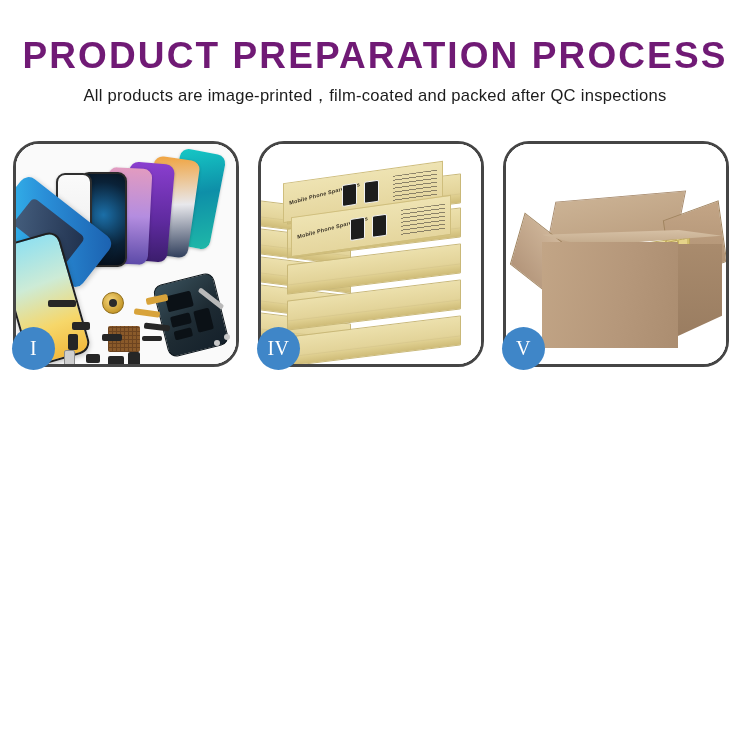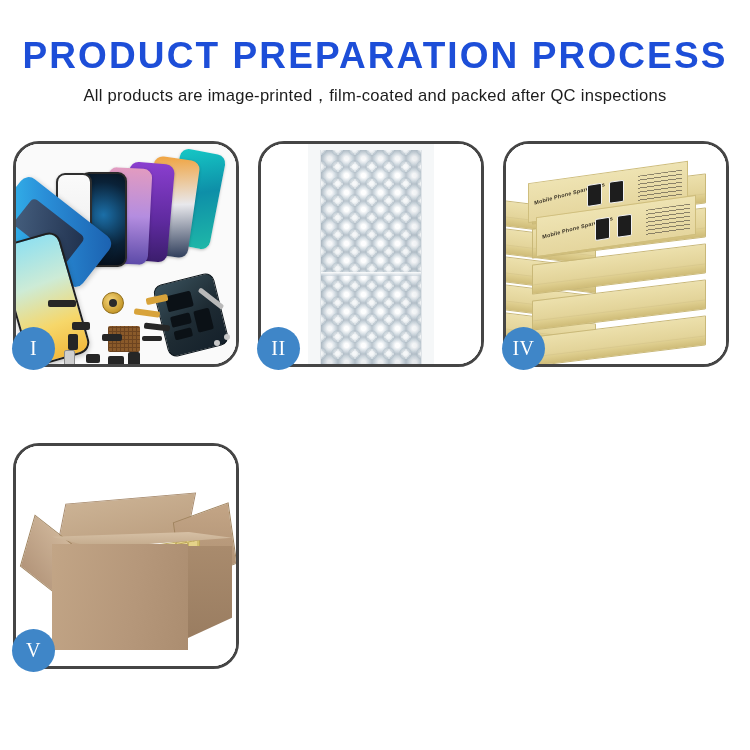--- a/index.html
+++ b/index.html
@@ -15,21 +15,21 @@
 
   .page { width: 750px; height: 750px; position: relative; }
 
   
   .header { width: 750px; padding-top: 36px; text-align: center; }
 
   .title {
     font-size: 37px;
     font-weight: bold;
     letter-spacing: 2.1px;
-    color: #1d4ed8;
+    color: #701a75;
     line-height: 1.08;
     white-space: nowrap;
     font-stretch: semi-condensed;
   }
 
   .subtitle {
     margin-top: 9px;
     font-size: 16.6px;
     font-weight: normal;
     letter-spacing: 0.25px;
@@ -428,30 +428,20 @@
         <div class="part" style="left:70px; top:210px; width:14px; height:9px;"></div>
         <div class="part pale" style="left:48px; top:206px; width:11px; height:16px; background:#cfcfcf; border:1px solid #8d8d8d;"></div>
         <div class="part" style="left:86px; top:190px; width:20px; height:7px;"></div>
         <div class="part pale" style="right:10px; top:152px; width:30px; height:5px; transform:rotate(38deg); background:#b9b9b9;"></div>
         <div class="part pale" style="right:6px;  bottom:24px; width:6px; height:6px; border-radius:50%; background:#c8c8c8;"></div>
         <div class="part pale" style="right:16px; bottom:18px; width:6px; height:6px; border-radius:50%; background:#c8c8c8;"></div>
       </div>
       <div class="badge">I</div>
     </div>
 
-    <div class="panel">
-      <div class="panel-inner">
-        <div class="p2-bg"></div>
-        <div class="bw-halo"></div>
-        <div class="bubblewrap">
-          <div class="bw-seam"></div>
-        </div>
-      </div>
-      <div class="badge">II</div>
-    </div>
 
 
     <div class="panel">
       <div class="panel-inner">
         <div class="p4-bg"></div>
         <div class="stack">
 
           <div class="sbox l1">
               <div class="edge"></div>
             </div>

